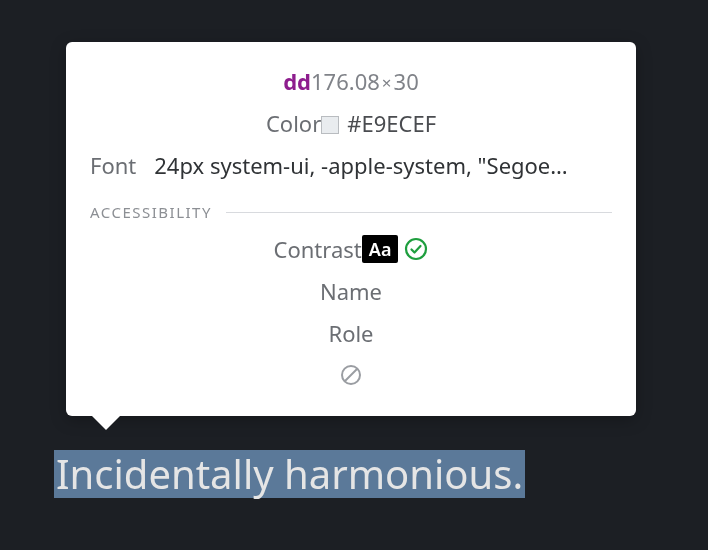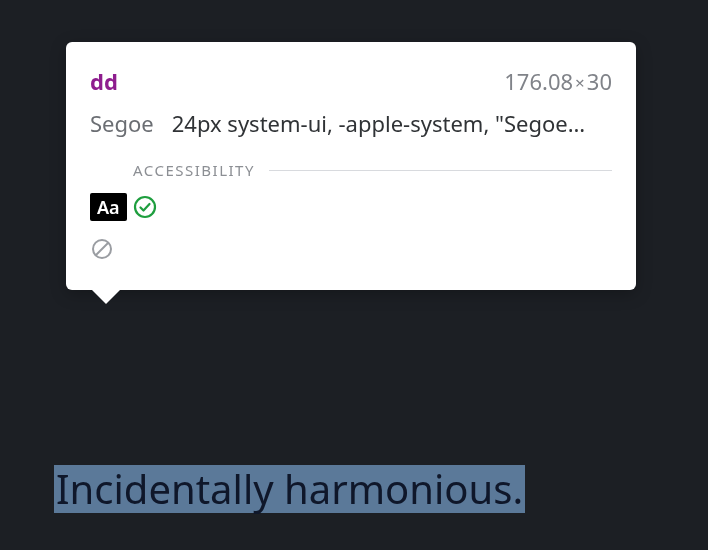--- a/index.html
+++ b/index.html
@@ -27,21 +27,21 @@
     left: 26px;
     bottom: -14px;
     width: 0; height: 0;
     border-left: 14px solid transparent;
     border-right: 14px solid transparent;
     border-top: 14px solid #ffffff;
   }
   .row {
     display: flex;
     align-items: center;
-    justify-content: space-between;
+    justify-content: center;
     min-height: 42px;
     font-size: 22px;
     color: #6b6e73;
   }
   .tagname {
     color: #8e1d8e;
     font-weight: 700;
     font-size: 22px;
   }
   .dim {
@@ -64,21 +64,20 @@
     overflow: hidden;
     text-overflow: ellipsis;
     flex: 1;
     margin-left: 18px;
   }
   .section-hdr {
     display: flex;
     align-items: center;
     margin-top: 16px;
     margin-bottom: 6px;
-    margin-left: 43px;
   }
   .section-hdr span {
     font-size: 15px;
     letter-spacing: 1.5px;
     color: #8c8f94;
     text-transform: uppercase;
     margin-right: 14px;
   }
   .section-hdr hr {
     flex: 1;
@@ -102,64 +101,76 @@
   }
   .check-pass, .no-entry {
     width: 24px; height: 24px;
     display: inline-flex;
   }
   .highlighted {
     position: absolute;
     left: 54px;
     top: 450px;
     background: #5b7999;
-    color: #0f172a;
+    color: #e5e5e5;
     font-size: 40px;
     padding: 0 2px;
     line-height: 1.2;
-    margin-top: 15px;
   }
   .colorval { color: #4a4c50; font-size: 22px; }
 </style>
 </head>
 <body>
 
 <div class="tooltip">
 
   <div class="row">
     <span class="tagname">dd</span>
     <span class="dim">
       <span>176.08</span><span class="mul">×</span><span>30</span>
     </span>
   </div>
 
+  <div class="row">
+    <span>Color</span>
+    <span class="colorval">
+      <span class="swatch"></span><span>#E9ECEF</span>
+    </span>
+  </div>
 
   <div class="row">
-    <span>Segoe</span>
+    <span>Font</span>
     <span class="font-val">24px system-ui, -apple-system, "Segoe…</span>
   </div>
 
   <div class="section-hdr">
     <span>ACCESSIBILITY</span>
     <hr>
   </div>
 
   <div class="row">
+    <span>Contrast</span>
     <span class="right">
       <span class="aa-badge">Aa</span>
       <span class="check-pass">
         <svg viewBox="0 0 24 24" fill="none" stroke="#1e9e3e" stroke-width="2.2">
           <circle cx="12" cy="12" r="10"></circle>
           <path d="M7.5 12.5 l3 3 l6 -6.5" stroke-linecap="round" stroke-linejoin="round"></path>
         </svg>
       </span>
     </span>
   </div>
 
+  <div class="row">
+    <span>Name</span>
+  </div>
 
+  <div class="row">
+    <span>Role</span>
+  </div>
 
   <div class="row">
     <span class="no-entry">
       <svg viewBox="0 0 24 24" fill="none" stroke="#9a9da2" stroke-width="2">
         <circle cx="12" cy="12" r="9"></circle>
         <line x1="6" y1="18" x2="18" y2="6"></line>
       </svg>
     </span>
   </div>
 

